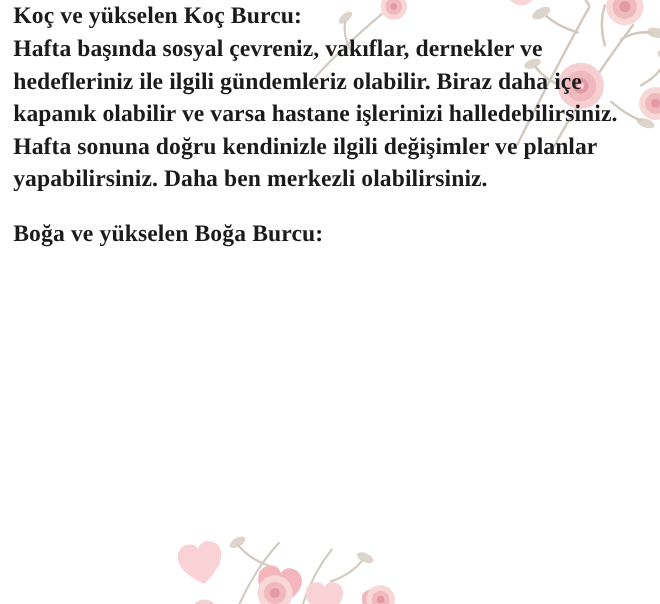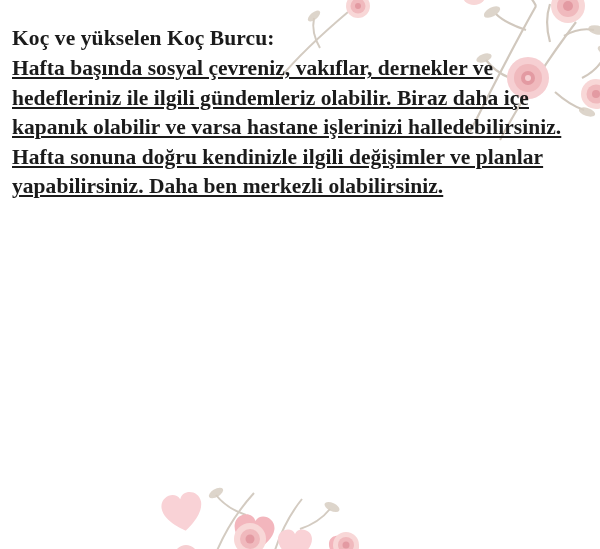--- a/index.html
+++ b/index.html
@@ -22,21 +22,21 @@
     pointer-events: none;
     z-index: 0;
   }
   .decor-layer svg {
     position: absolute;
   }
 
   .content {
     position: relative;
     z-index: 2;
-    padding: 24px 14px 0 12px;
+    padding: 0 14px 0 12px;
     box-sizing: border-box;
   }
 
   .block {
     margin: 0 0 10px 0;
   }
   .block.second {
     margin-top: 20px;
   }
 
@@ -50,21 +50,20 @@
     letter-spacing: 0.1px;
   }
   .paragraph {
     font-family: "Liberation Serif", serif;
     font-weight: bold;
     font-size: 21.5px;
     line-height: 29.5px;
     color: #1b1b1b;
     margin: 0;
     letter-spacing: 0.05px;
-    text-decoration: underline;
   }
 </style>
 </head>
 <body>
 
 <div class="decor-layer">
 
   <svg width="260" height="170" viewBox="0 0 260 170" style="top:-18px; right:-10px;">
     <g stroke="#cfc6bb" stroke-width="2.2" fill="none" opacity="0.95">
       <path d="M120 150 C140 110, 160 70, 186 24"></path>
@@ -167,15 +166,16 @@
 </div>
 
 <div class="content">
 
   <section class="block">
     <h2 class="heading">Koç ve yükselen Koç Burcu:</h2>
     <p class="paragraph">Hafta başında sosyal çevreniz, vakıflar, dernekler ve hedefleriniz ile ilgili gündemleriz olabilir. Biraz daha içe kapanık olabilir ve varsa hastane işlerinizi halledebilirsiniz. Hafta sonuna doğru kendinizle ilgili değişimler ve planlar yapabilirsiniz. Daha ben merkezli olabilirsiniz.</p>
   </section>
 
   <section class="block second">
+    <h2 class="heading">Boğa ve yükselen Boğa Burcu:</h2>
   </section>
 
 </div>
 
 </body></html>

